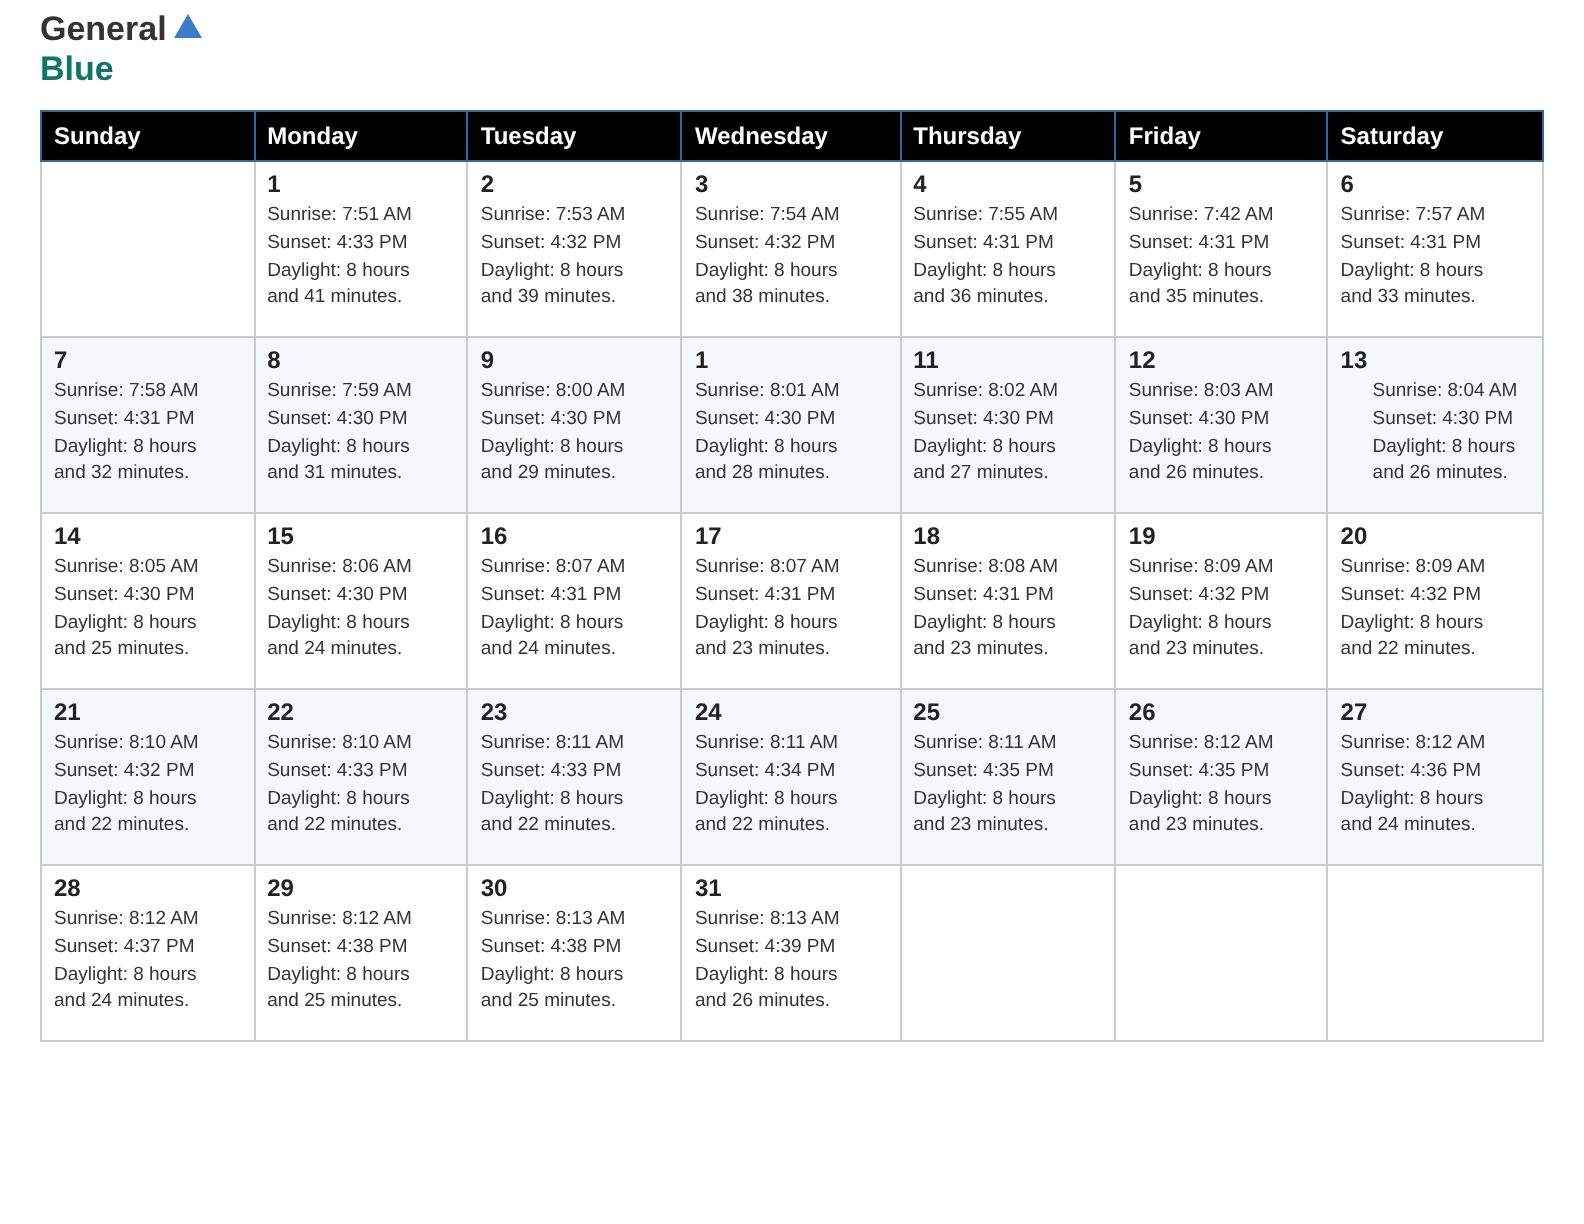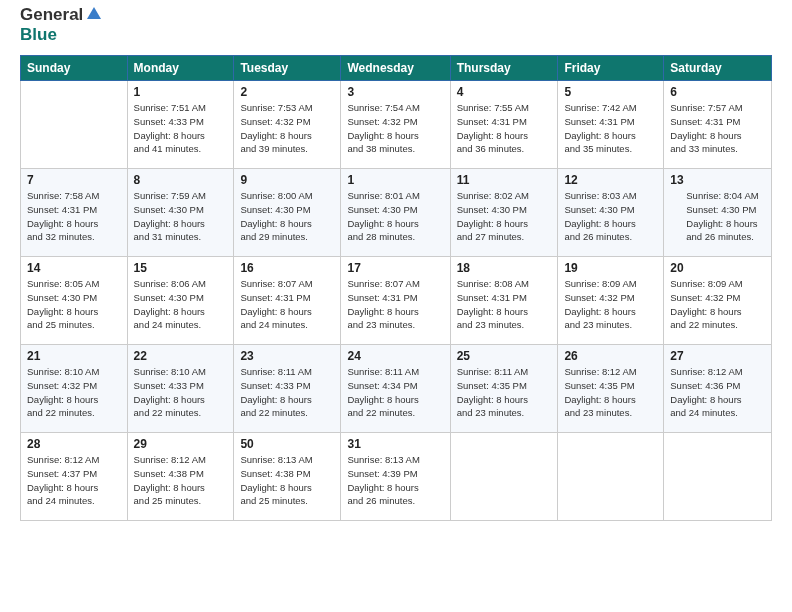--- a/index.html
+++ b/index.html
@@ -39,21 +39,21 @@
     .location {
       font-size: 14px;
       color: #555;
     }
     .calendar {
       width: 100%;
       border-collapse: collapse;
       border: 1px solid #ccc;
     }
     .calendar th {
-      background-color: #0f766e;
+      background-color: #000000;
       color: #fff;
       font-size: 12px;
       font-weight: bold;
       padding: 5px 6px;
       text-align: left;
       border: 1px solid #2e68a8;
     }
     .calendar td {
       vertical-align: top;
       padding: 4px 6px;
@@ -324,21 +324,21 @@
 and 24 minutes.</div>
           </td>
           <td>
             <div class="day-number">29</div>
             <div class="day-info" style="white-space: pre-line;">Sunrise: 8:12 AM
 Sunset: 4:38 PM
 Daylight: 8 hours
 and 25 minutes.</div>
           </td>
           <td>
-            <div class="day-number">50</div>
+            <div class="day-number">30</div>
             <div class="day-info" style="white-space: pre-line;">Sunrise: 8:13 AM
 Sunset: 4:38 PM
 Daylight: 8 hours
 and 25 minutes.</div>
           </td>
           <td>
             <div class="day-number">31</div>
             <div class="day-info" style="white-space: pre-line;">Sunrise: 8:13 AM
 Sunset: 4:39 PM
 Daylight: 8 hours

